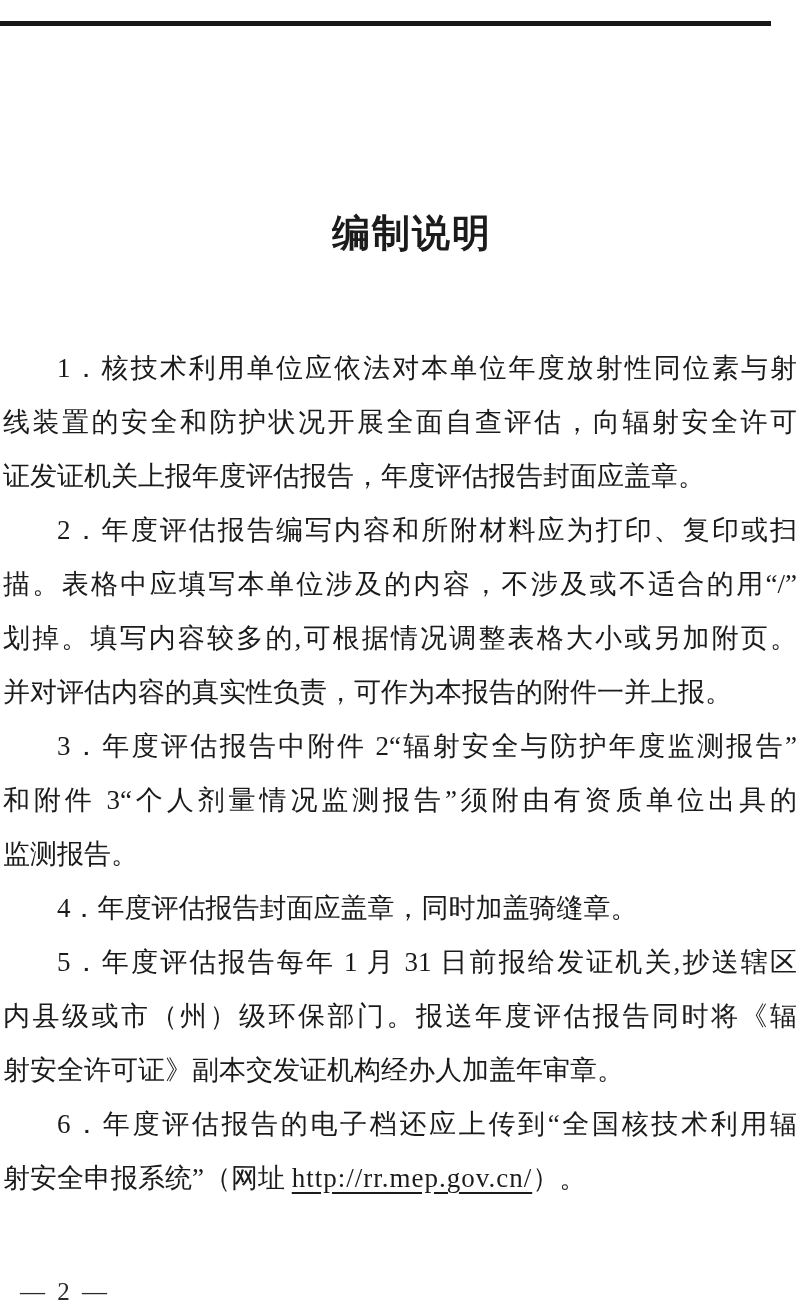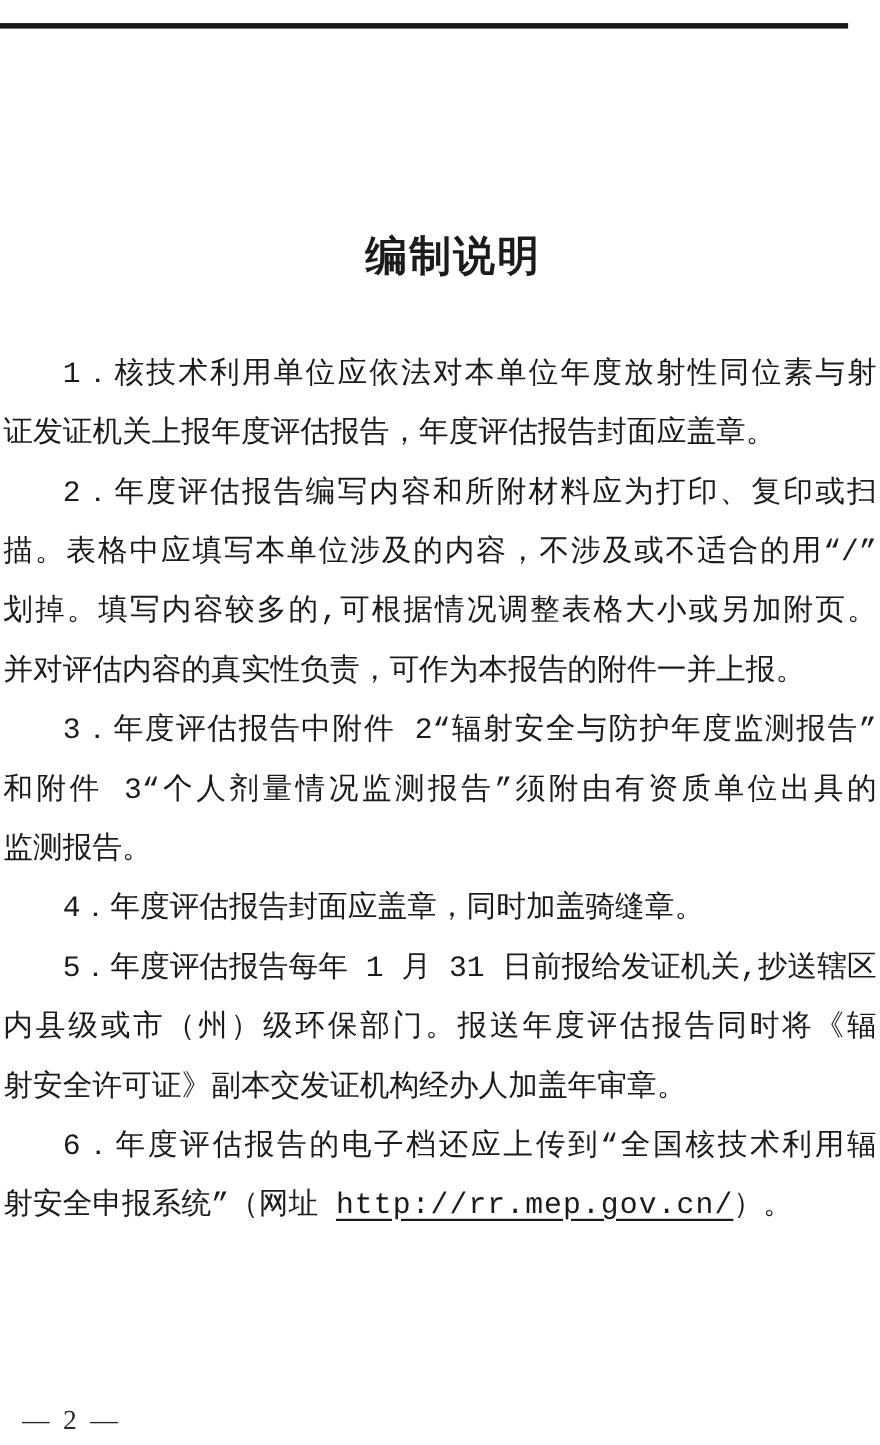--- a/index.html
+++ b/index.html
@@ -30,24 +30,23 @@
     left: 12px;
     width: 100%;
     text-align: center;
     font-size: 38px;
     font-weight: bold;
     letter-spacing: 2px;
     line-height: 46px;
   }
   .doc-body {
     position: absolute;
-    top: 314px;
+    top: 341px;
     left: 3px;
     width: 794px;
-    font-family: Liberation Mono, monospace;
   }
   .line {
     height: 54px;
     line-height: 54px;
     font-size: 27px;
     text-align: justify;
     text-align-last: justify;
     overflow: hidden;
   }
   .line.first {
@@ -73,20 +72,21 @@
   }
 </style>
 </head>
 <body>
 
 <div class="page">
   <div class="top-rule"></div>
   <div class="doc-title">编制说明</div>
   <div class="doc-body">
       <div class="line first"><span>1．核技术利用单位应依法对本单位年度放射性同位素与射</span></div>
+      <div class="line"><span>线装置的安全和防护状况开展全面自查评估，向辐射安全许可</span></div>
       <div class="line last"><span>证发证机关上报年度评估报告，年度评估报告封面应盖章。</span></div>
       <div class="line first"><span>2．年度评估报告编写内容和所附材料应为打印、复印或扫</span></div>
       <div class="line"><span>描。表格中应填写本单位涉及的内容，不涉及或不适合的用“/”</span></div>
       <div class="line"><span>划掉。填写内容较多的,可根据情况调整表格大小或另加附页。</span></div>
       <div class="line last"><span>并对评估内容的真实性负责，可作为本报告的附件一并上报。</span></div>
       <div class="line first"><span>3．年度评估报告中附件 2“辐射安全与防护年度监测报告”</span></div>
       <div class="line"><span>和附件 3“个人剂量情况监测报告”须附由有资质单位出具的</span></div>
       <div class="line last"><span>监测报告。</span></div>
       <div class="line first last"><span>4．年度评估报告封面应盖章，同时加盖骑缝章。</span></div>
       <div class="line first"><span>5．年度评估报告每年 1 月 31 日前报给发证机关,抄送辖区</span></div>

